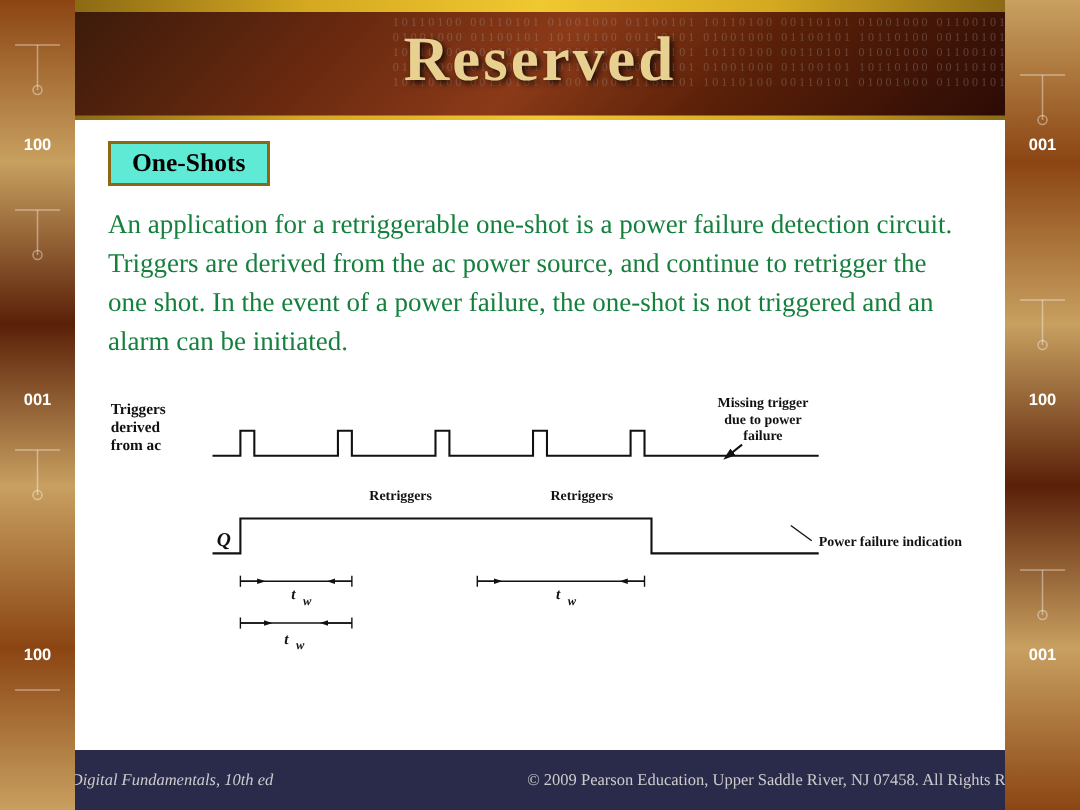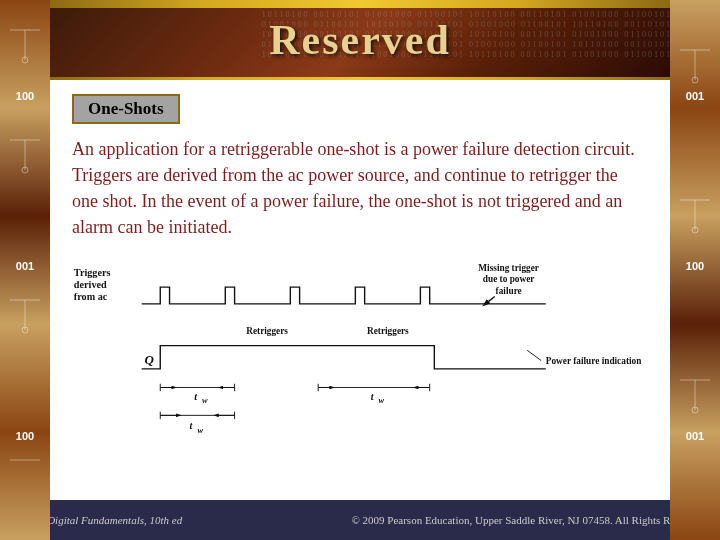--- a/index.html
+++ b/index.html
@@ -97,28 +97,28 @@
 
     
     .one-shots-label {
       display: inline-block;
       border: 2px solid #8b6914;
       padding: 3px 14px;
       font-size: 17px;
       font-weight: bold;
       color: #000;
       margin-bottom: 12px;
-      background: #a3a3a3;
+      background: #5eead4;
     }
 
     
     .description {
       font-size: 18px;
       line-height: 1.45;
-      color: #7f1d1d;
+      color: #15803d;
     }
 
     
     .diagram {
       position: relative;
       width: 100%;
       margin-top: 8px;
       font-weight: bold;
     }
 

